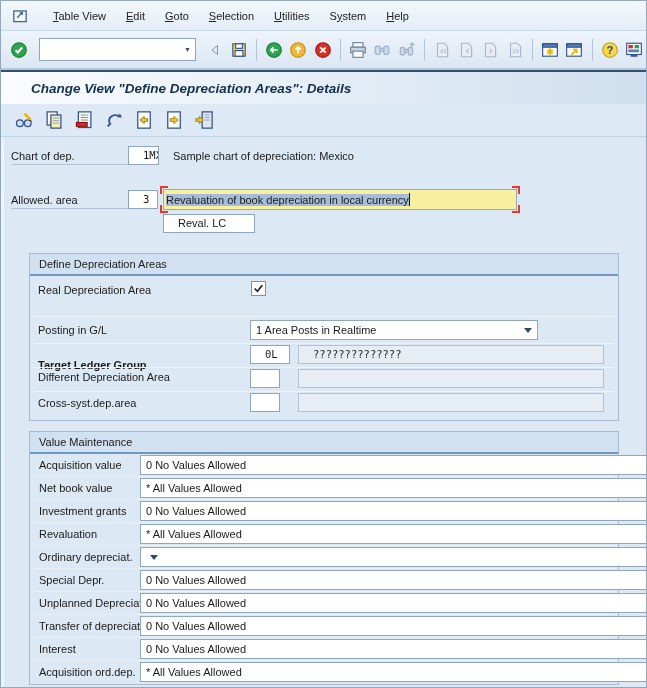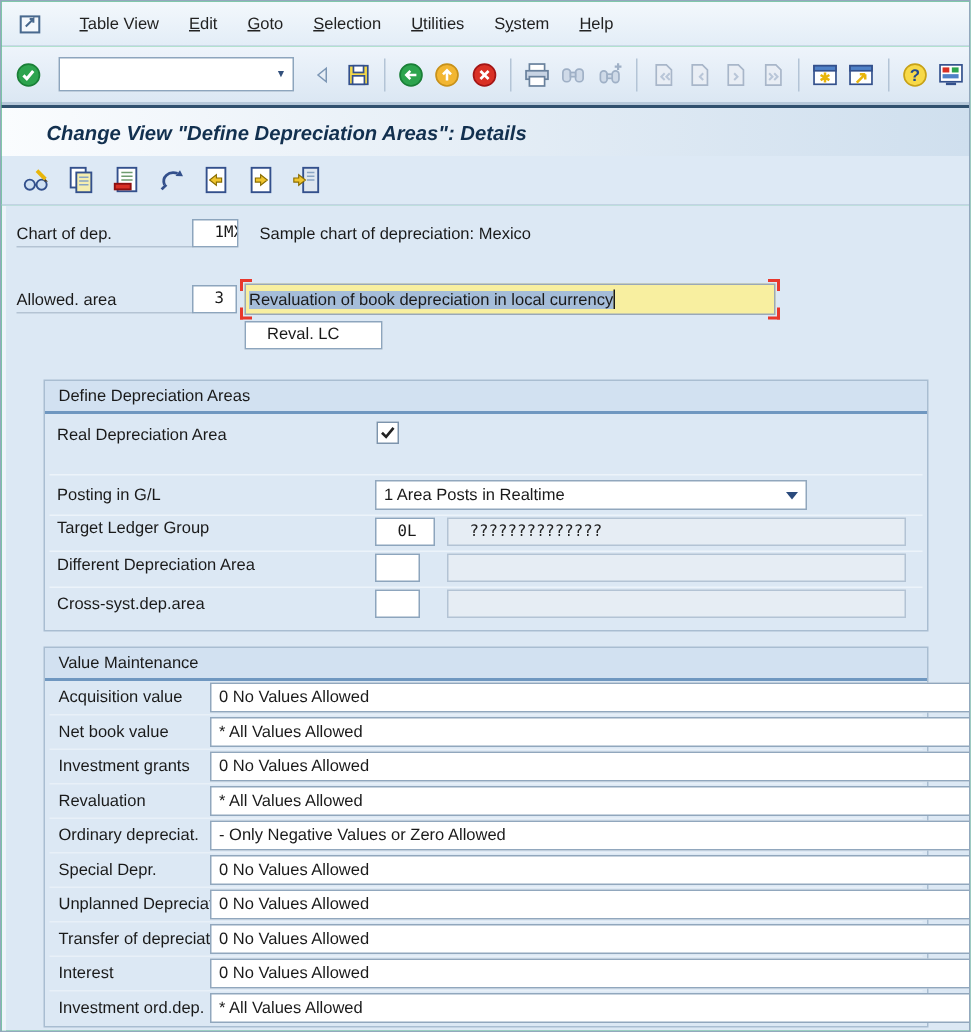--- a/index.html
+++ b/index.html
@@ -1,19 +1,19 @@
 <!DOCTYPE html>
 <html><head>
 <meta charset="utf-8">
 <style>
   html,body{margin:0;padding:0;background:#c7d7e6;}
   #window{
     position:relative;width:647px;height:688px;box-sizing:border-box;
     font-family:"Liberation Sans",sans-serif;font-size:11px;color:#1a1a1a;
-    background:#22c55e;overflow:hidden;border:1px solid #93a8bd;
+    background:#84cc16;overflow:hidden;border:1px solid #93a8bd;
   }
   
   .menubar{position:absolute;left:0;top:0;width:100%;height:30px;
     background:linear-gradient(#f3f8fc,#e3edf7);
     border-bottom:1px solid #c9d8e7;display:flex;align-items:center;padding-left:10px;box-sizing:border-box;}
   .menubar svg{margin-right:14px;}
   #menu-items{display:flex;}
   .menu-item{padding:4px 10px;color:#222;cursor:default;}
   .menu-item u{text-decoration:underline;}
   
@@ -316,21 +316,21 @@
       </div>
 
       <div class="sepline" style="top:62px;"></div>
       <span class="lbl" style="left:8px;top:68px;">Posting in G/L</span>
       <div class="dropdown" style="left:220px;top:66px;width:288px;">
         <span class="dd-text">1 Area Posts in Realtime</span>
         <span class="dd-arrow"></span>
       </div>
 
       <div class="sepline" style="top:89px;"></div>
-      <span class="lbl" style="left:8px;top:90px;">Target Ledger Group</span>
+      <span class="lbl" style="left:8px;top:103px;font-weight:bold;">Target Ledger Group</span>
       <div class="field mono" style="left:220px;top:91px;width:40px;height:19px;">0L</div>
       <div class="field mono disabled" style="left:268px;top:91px;width:306px;height:19px;">??????????????</div>
 
       <div class="sepline" style="top:113px;"></div>
       <span class="lbl" style="left:8px;top:115px;">Different Depreciation Area</span>
       <div class="field mono" style="left:220px;top:115px;width:26px;height:19px;"></div>
       <div class="field mono disabled" style="left:268px;top:115px;width:306px;height:19px;"></div>
 
       <div class="sepline" style="top:137px;"></div>
       <span class="lbl" style="left:8px;top:141px;">Cross-syst.dep.area</span>
@@ -365,21 +365,20 @@
           <div class="vm-row">
             <span class="vm-label">Revaluation</span>
             <div class="dropdown">
               <span class="dd-text">* All Values Allowed</span>
               <span class="dd-arrow"></span>
             </div>
           </div>
           <div class="vm-row">
             <span class="vm-label">Ordinary depreciat.</span>
             <div class="dropdown">
-              <span class="dd-text">- Only Negative Values or Zero Allowed</span>
               <span class="dd-arrow"></span>
             </div>
           </div>
           <div class="vm-row">
             <span class="vm-label">Special Depr.</span>
             <div class="dropdown">
               <span class="dd-text">0 No Values Allowed</span>
               <span class="dd-arrow"></span>
             </div>
           </div>
@@ -398,21 +397,21 @@
             </div>
           </div>
           <div class="vm-row">
             <span class="vm-label">Interest</span>
             <div class="dropdown">
               <span class="dd-text">0 No Values Allowed</span>
               <span class="dd-arrow"></span>
             </div>
           </div>
           <div class="vm-row" style="border-bottom: none;">
-            <span class="vm-label">Investment ord.dep.</span>
+            <span class="vm-label">Acquisition ord.dep.</span>
             <div class="dropdown">
               <span class="dd-text">* All Values Allowed</span>
               <span class="dd-arrow"></span>
             </div>
           </div>
         </div>
     </div>
 
   </div>
 </div>

